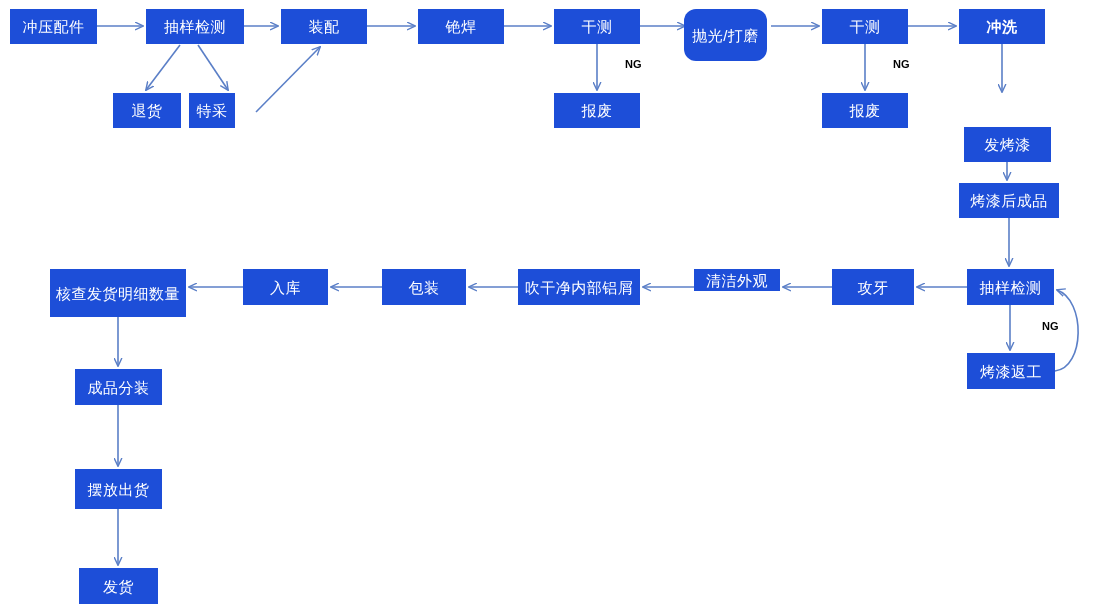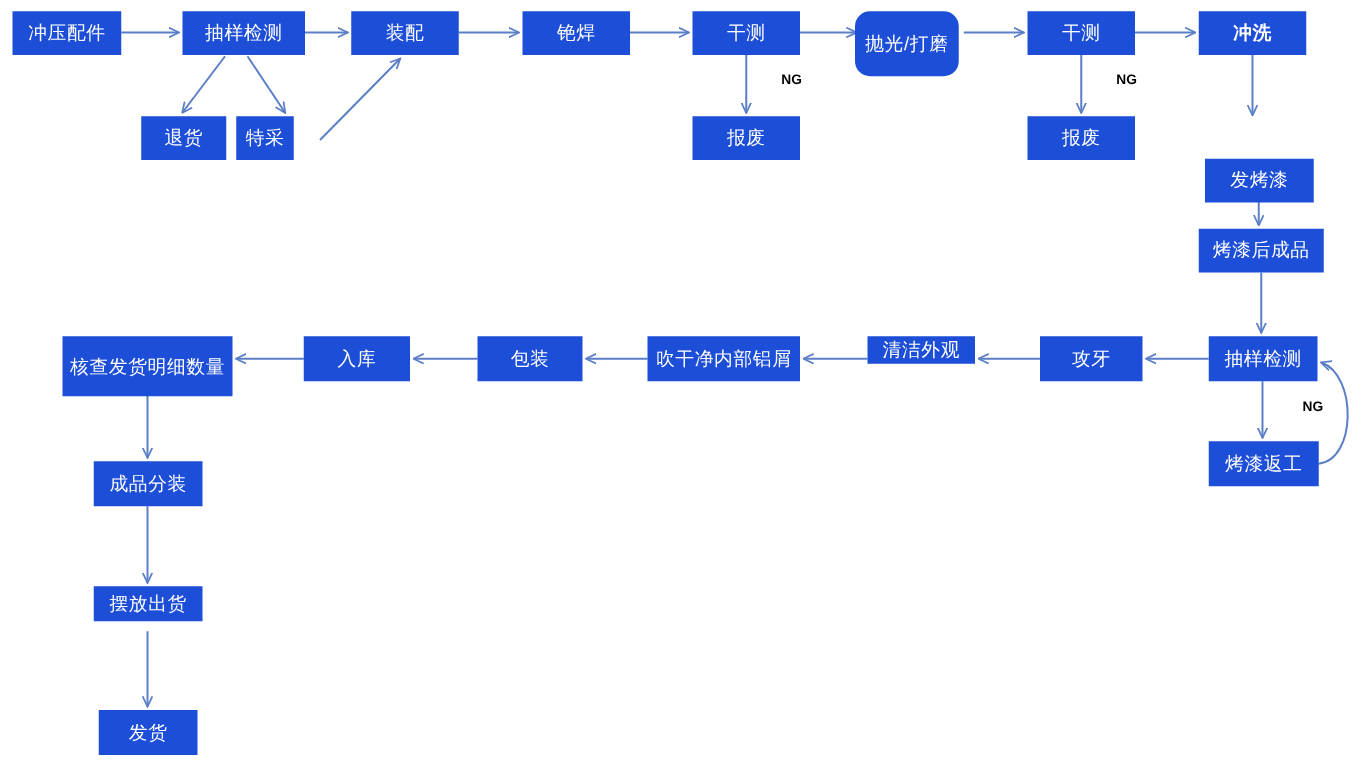--- a/index.html
+++ b/index.html
@@ -103,20 +103,20 @@
   <div class="node" style="left:967px;top:353px;width:88px;height:36px;">烤漆返工</div>
 
   <div class="node" style="left:832px;top:269px;width:82px;height:36px;">攻牙</div>
   <div class="node" style="left:694px;top:269px;width:86px;height:22px;">清洁外观</div>
   <div class="node" style="left:518px;top:269px;width:122px;height:36px;">吹干净内部铝屑</div>
   <div class="node" style="left:382px;top:269px;width:84px;height:36px;">包装</div>
   <div class="node" style="left:243px;top:269px;width:85px;height:36px;">入库</div>
   <div class="node" style="left:50px;top:269px;width:136px;height:48px;">核查发货明细数量</div>
 
   <div class="node" style="left:75px;top:369px;width:87px;height:36px;">成品分装</div>
-  <div class="node" style="left:75px;top:469px;width:87px;height:28px;">摆放出货</div>
+  <div class="node" style="left:75px;top:469px;width:87px;height:40px;">摆放出货</div>
   <div class="node" style="left:79px;top:568px;width:79px;height:36px;">发货</div>
 
   <div class="edge-label" style="left:601px;top:58px;">NG</div>
   <div class="edge-label" style="left:869px;top:58px;">NG</div>
   <div class="edge-label" style="left:1018px;top:320px;">NG</div>
 
 </div>
 
 </body></html>

